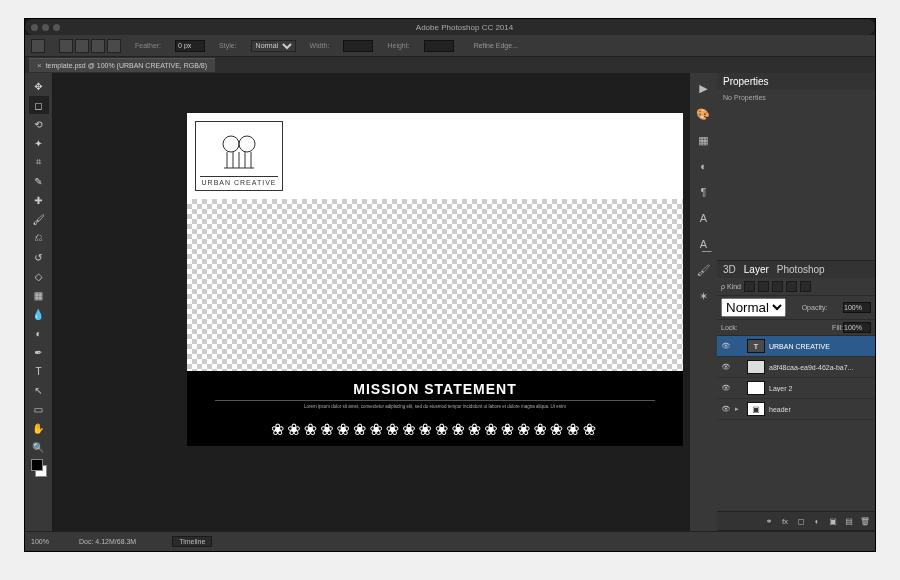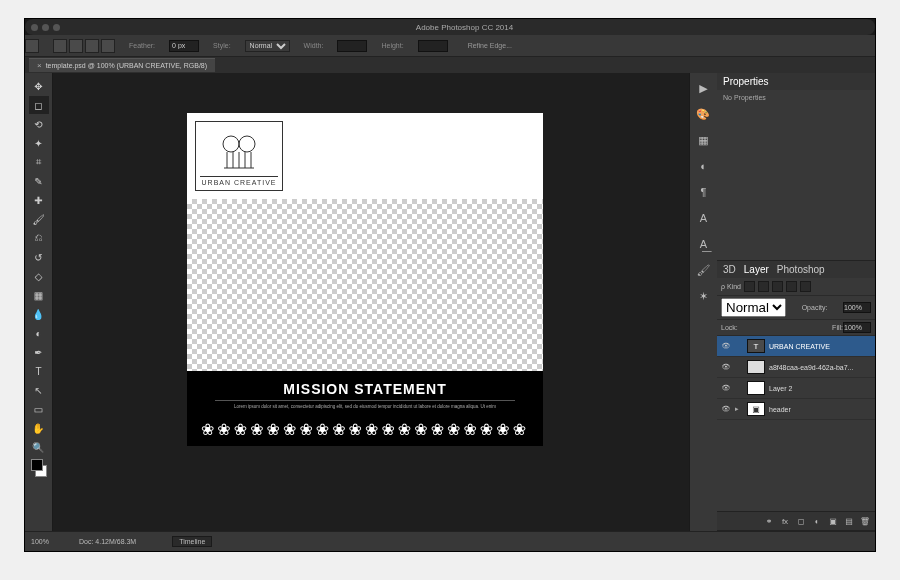--- a/index.html
+++ b/index.html
@@ -2,38 +2,38 @@
 <html><head>
 <meta charset="utf-8">
 <style>
 * { margin: 0; padding: 0; box-sizing: border-box; font-family: "Helvetica Neue", Arial, sans-serif; }
 body { background: #f0f0f0; width: 900px; height: 580px; overflow: hidden; }
 .frame { position: absolute; left: 24px; top: 18px; width: 852px; height: 534px; background: #1a1a1a; border: 1px solid #000; }
 .titlebar { height: 16px; background: #2a2a2a; display: flex; align-items: center; padding: 0 6px; color: #aaa; font-size: 8px; border-radius: 8px; }
 .traffic { display: flex; gap: 4px; }
 .traffic span { width: 7px; height: 7px; border-radius: 50%; background: #555; display: inline-block; }
 .titlebar .title { flex: 1; text-align: center; }
-.toolbar { height: 22px; background: #383838; border-bottom: 1px solid #222; display: flex; align-items: center; padding: 0 0; gap: 14px; color: #bbb; font-size: 7px; }
+.toolbar { height: 22px; background: #383838; border-bottom: 1px solid #222; display: flex; align-items: center; padding: 0 6px; gap: 14px; color: #bbb; font-size: 7px; }
 .toolbar .icon { width: 14px; height: 14px; background: #4a4a4a; border: 1px solid #222; display: inline-block; }
 .toolbar .group { display: flex; gap: 2px; }
 .toolbar input { background: #222; border: 1px solid #111; color: #ccc; font-size: 7px; width: 30px; height: 12px; padding: 0 2px; }
 .toolbar select { background: #3a3a3a; border: 1px solid #222; color: #ccc; font-size: 7px; height: 12px; }
 .toolbar .lbl { color: #888; }
 .tabbar { height: 16px; background: #2e2e2e; display: flex; align-items: center; padding: 0 4px; }
 .tab { background: #444; color: #ccc; font-size: 7px; padding: 2px 8px; display: flex; align-items: center; gap: 4px; border-top: 1px solid #555; }
 .tab .x { color: #aaa; font-size: 8px; }
 .workspace { position: absolute; top: 54px; bottom: 20px; left: 0; right: 0; display: flex; }
 .toolpanel { width: 28px; background: #383838; border-right: 1px solid #1a1a1a; display: flex; flex-direction: column; align-items: center; padding: 4px 0; gap: 1px; }
 .toolbtn { width: 20px; height: 18px; display: flex; align-items: center; justify-content: center; color: #ccc; font-size: 10px; cursor: pointer; }
 .toolbtn.active { background: #222; }
 .toolbtn.swatch { height: 22px; position: relative; }
 .sw-fg { position: absolute; width: 12px; height: 12px; background: #000; border: 1px solid #888; left: 2px; top: 2px; }
 .sw-bg { position: absolute; width: 12px; height: 12px; background: #fff; border: 1px solid #888; right: 2px; bottom: 2px; }
 .canvas-area { flex: 1; background: #1e1e1e; position: relative; overflow: hidden; }
-.artboard { position: absolute; left: 134px; top: 40px; width: 356px; background: #a16207; }
+.artboard { position: absolute; left: 134px; top: 40px; width: 496px; background: #a16207; }
 .doc-top { background: #fff; padding: 8px; }
 .logo-box { width: 88px; border: 1px solid #333; padding: 4px; text-align: center; }
 .logo-img { width: 78px; height: 48px; display: flex; align-items: center; justify-content: center; color: #333; font-size: 24px; }
 .logo-text { font-size: 7px; letter-spacing: 1px; color: #333; border-top: 1px solid #333; padding-top: 2px; margin-top: 2px; }
 .transparent-zone { height: 172px; background-image:
   linear-gradient(45deg, #ccc 25%, transparent 25%),
   linear-gradient(-45deg, #ccc 25%, transparent 25%),
   linear-gradient(45deg, transparent 75%, #ccc 75%),
   linear-gradient(-45deg, transparent 75%, #ccc 75%);
   background-size: 10px 10px;

